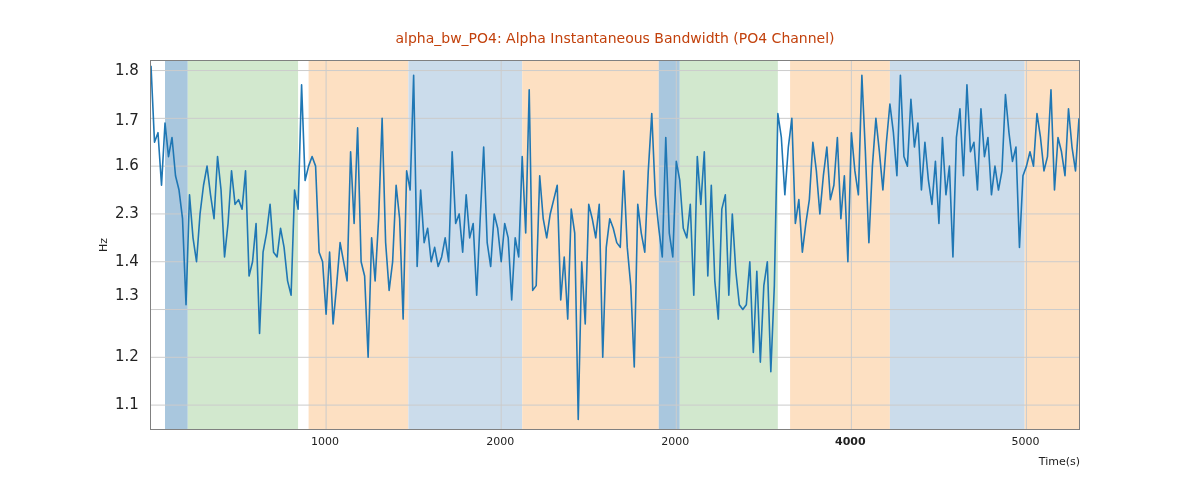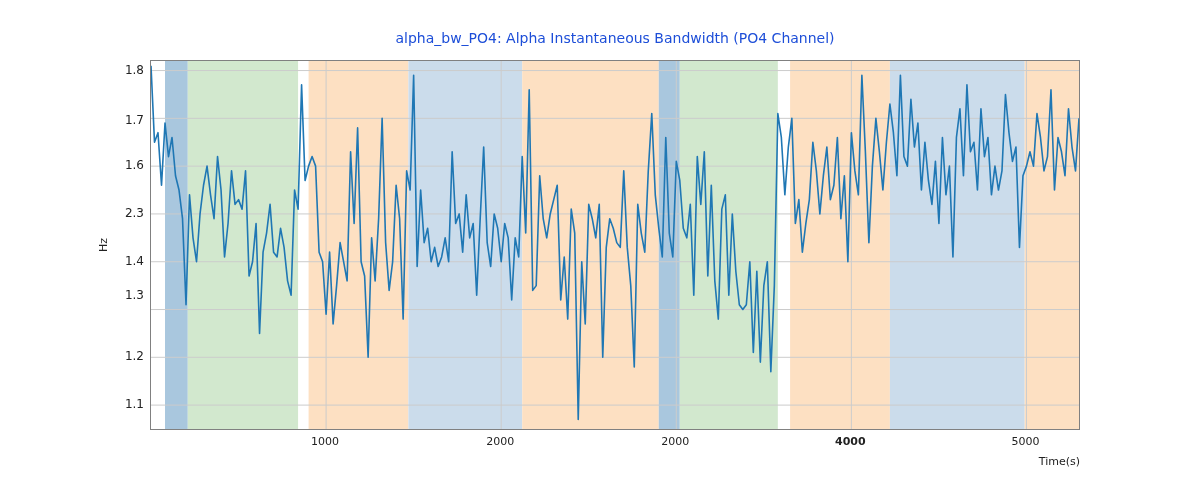--- a/index.html
+++ b/index.html
@@ -28,21 +28,21 @@
     background: #ffffff;
     overflow: hidden;
   }
   .title {
     position: absolute;
     left: 150px;
     top: 30px;
     width: 930px;
     text-align: center;
     font-size: 14px;
-    color: #1d4ed8;
+    color: #c2410c;
   }
   .xlabel {
     position: absolute;
     left: 150px;
     top: 455px;
     width: 930px;
     text-align: right;
     font-size: 11px;
     color: #222;
   }
@@ -64,22 +64,22 @@
     width: 60px;
     margin-left: -30px;
     text-align: center;
     font-size: 11px;
     color: #222;
   }
   .ytick-label {
     position: absolute;
     left: 110px;
     width: 34px;
-    text-align: right;
-    font-size: 12px;
+    text-align: center;
+    font-size: 15px;
     color: #222;
     transform: translateY(-50%);
   }
   svg { display: block; }
   .grid line {
     stroke: #cccccc;
     stroke-width: 1;
   }
   .band-blue   { fill: #cbdceb; }
   .band-green  { fill: #d2e8ce; }

